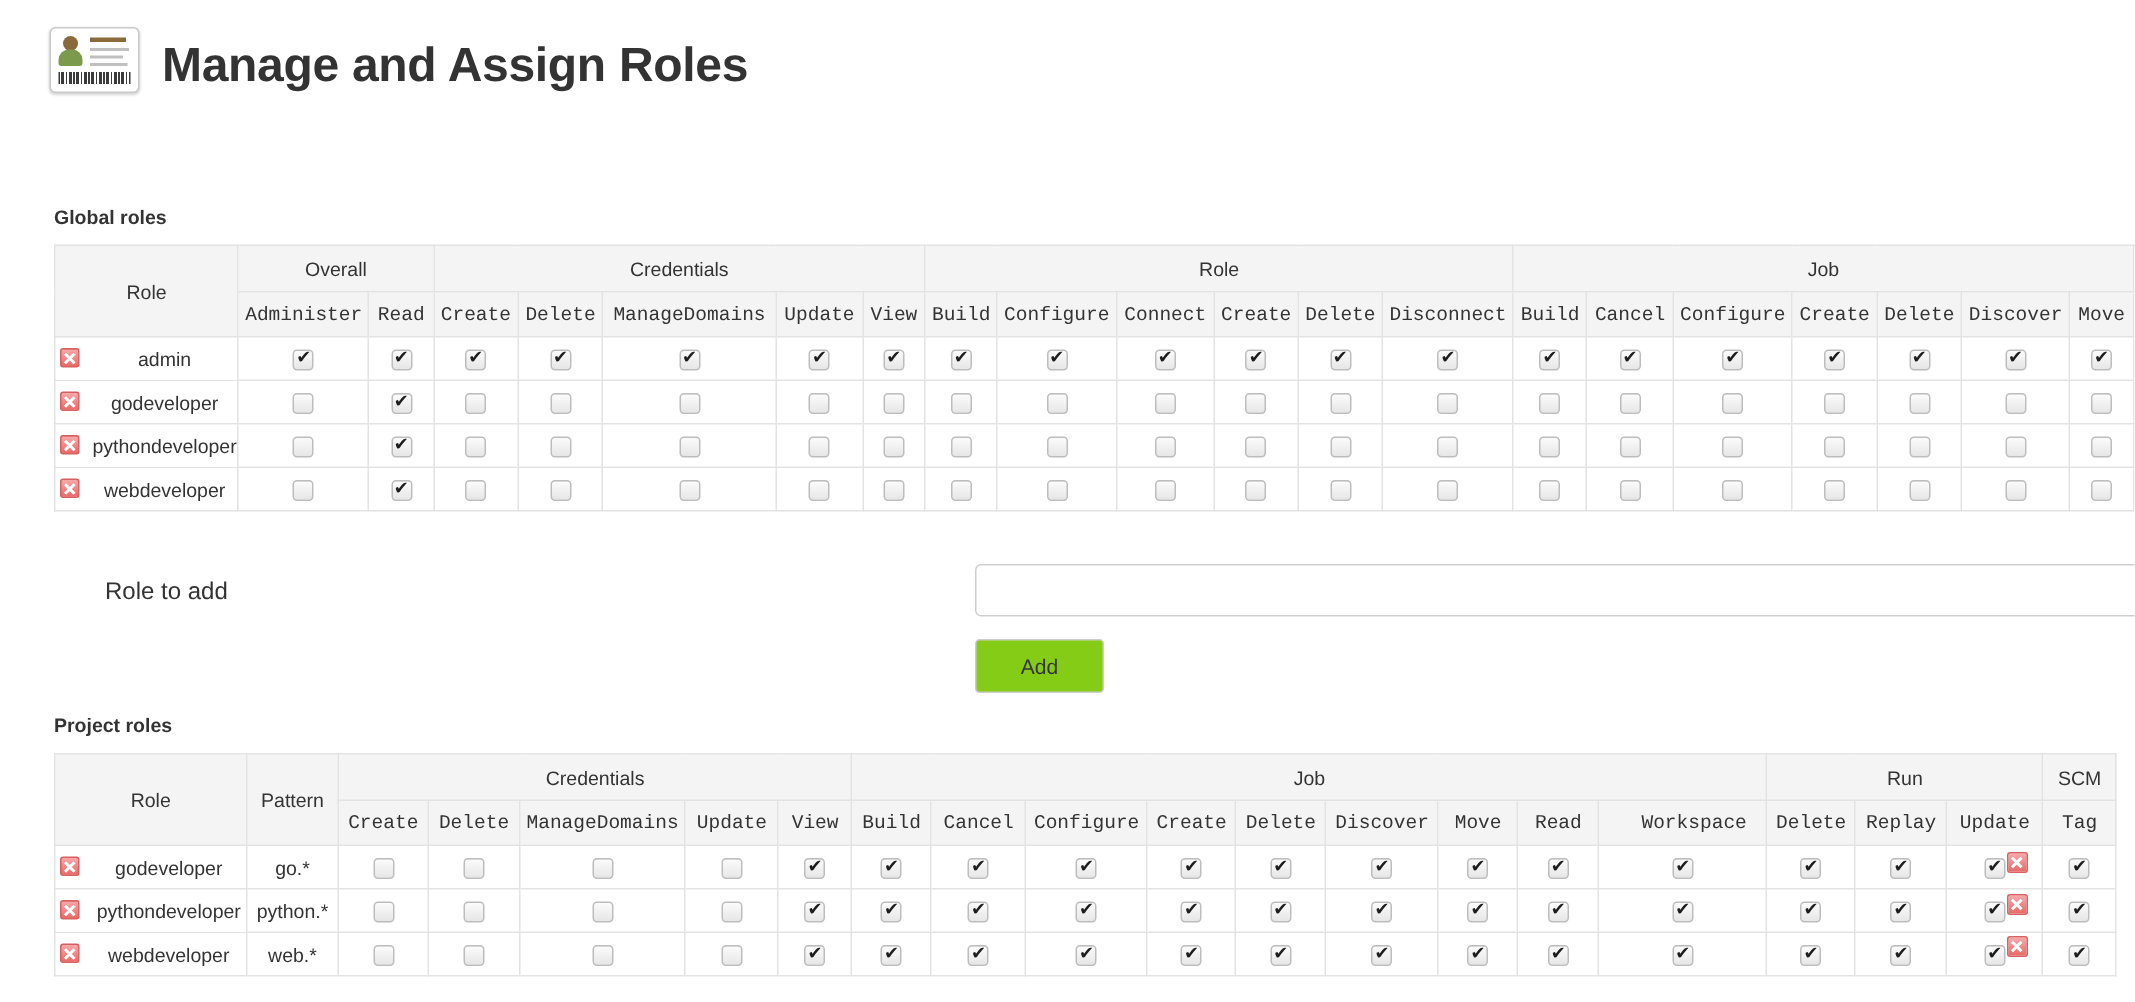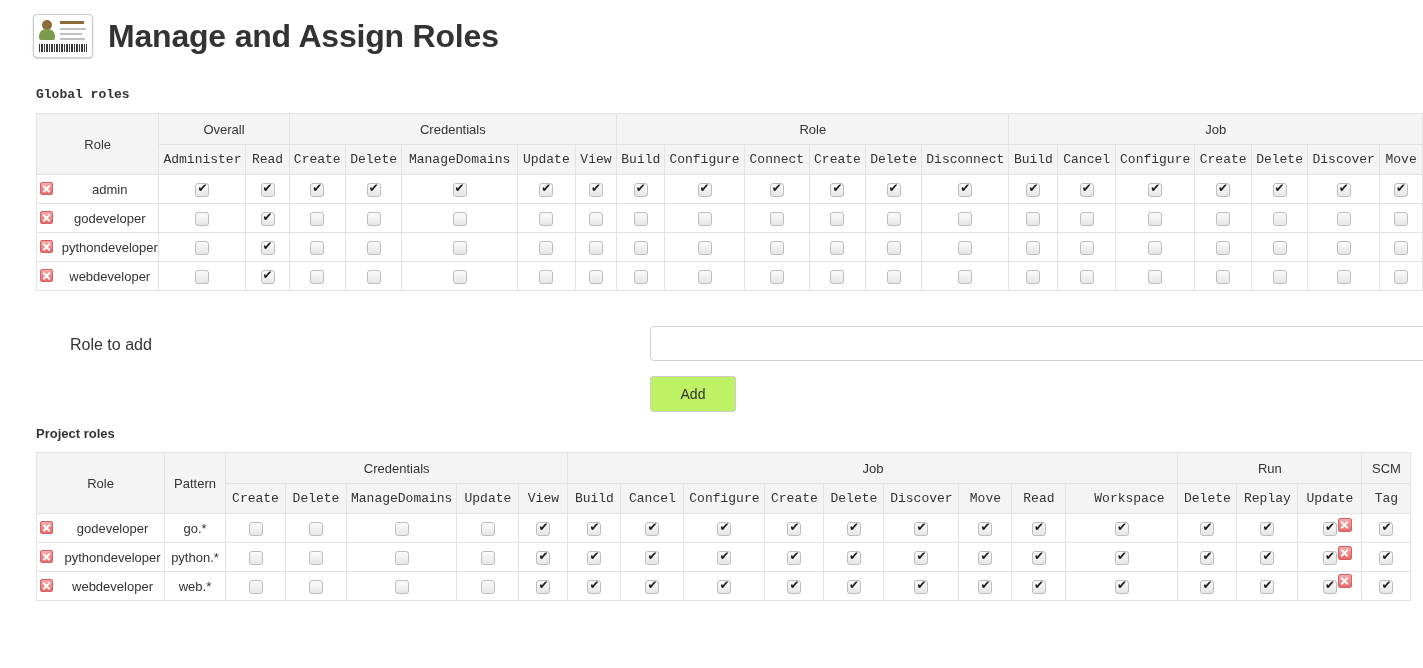--- a/index.html
+++ b/index.html
@@ -12,21 +12,21 @@
     height: 668px;
     overflow: hidden;
     font-family: "Liberation Sans", sans-serif;
     font-size: 13px;
     color: #333333;
   }
 
   
   .page-header {
     display: flex;
-    align-items: center;
+    align-items: flex-end;
     padding: 10px 0 0 33px;
     height: 52px;
   }
   .badge-icon {
     width: 58px;
     height: 42px;
     border: 1px solid #c9c9c9;
     border-radius: 4px;
     background: #ffffff;
     box-shadow: 0 1px 2px rgba(0,0,0,.18);
@@ -79,21 +79,21 @@
     white-space: nowrap;
   }
 
   
   .section-label {
     font-size: 13px;
     font-weight: bold;
     color: #333333;
     margin-left: 36px;
   }
-  #global-label { margin-top: 25px; font-family: Liberation Mono, monospace; }
+  #global-label { margin-top: 75px; }
   #project-label { margin-top: 0; }
 
   
   .table-wrap {
     margin-left: 36px;
     margin-top: 11px;
     position: relative;
   }
   table.roles {
     border-collapse: collapse;
@@ -235,21 +235,21 @@
     outline: none;
   }
   .add-form .add-button {
     position: absolute;
     left: 650px;
     top: 50px;
     width: 86px;
     height: 36px;
     border: 1px solid #cdcdcd;
     border-radius: 3px;
-    background: #bef264;
+    background: #84cc16;
     font-family: "Liberation Sans", sans-serif;
     font-size: 14px;
     color: #333333;
     cursor: pointer;
   }
 </style>
 </head>
 <body>
 
 <div class="page-header">

